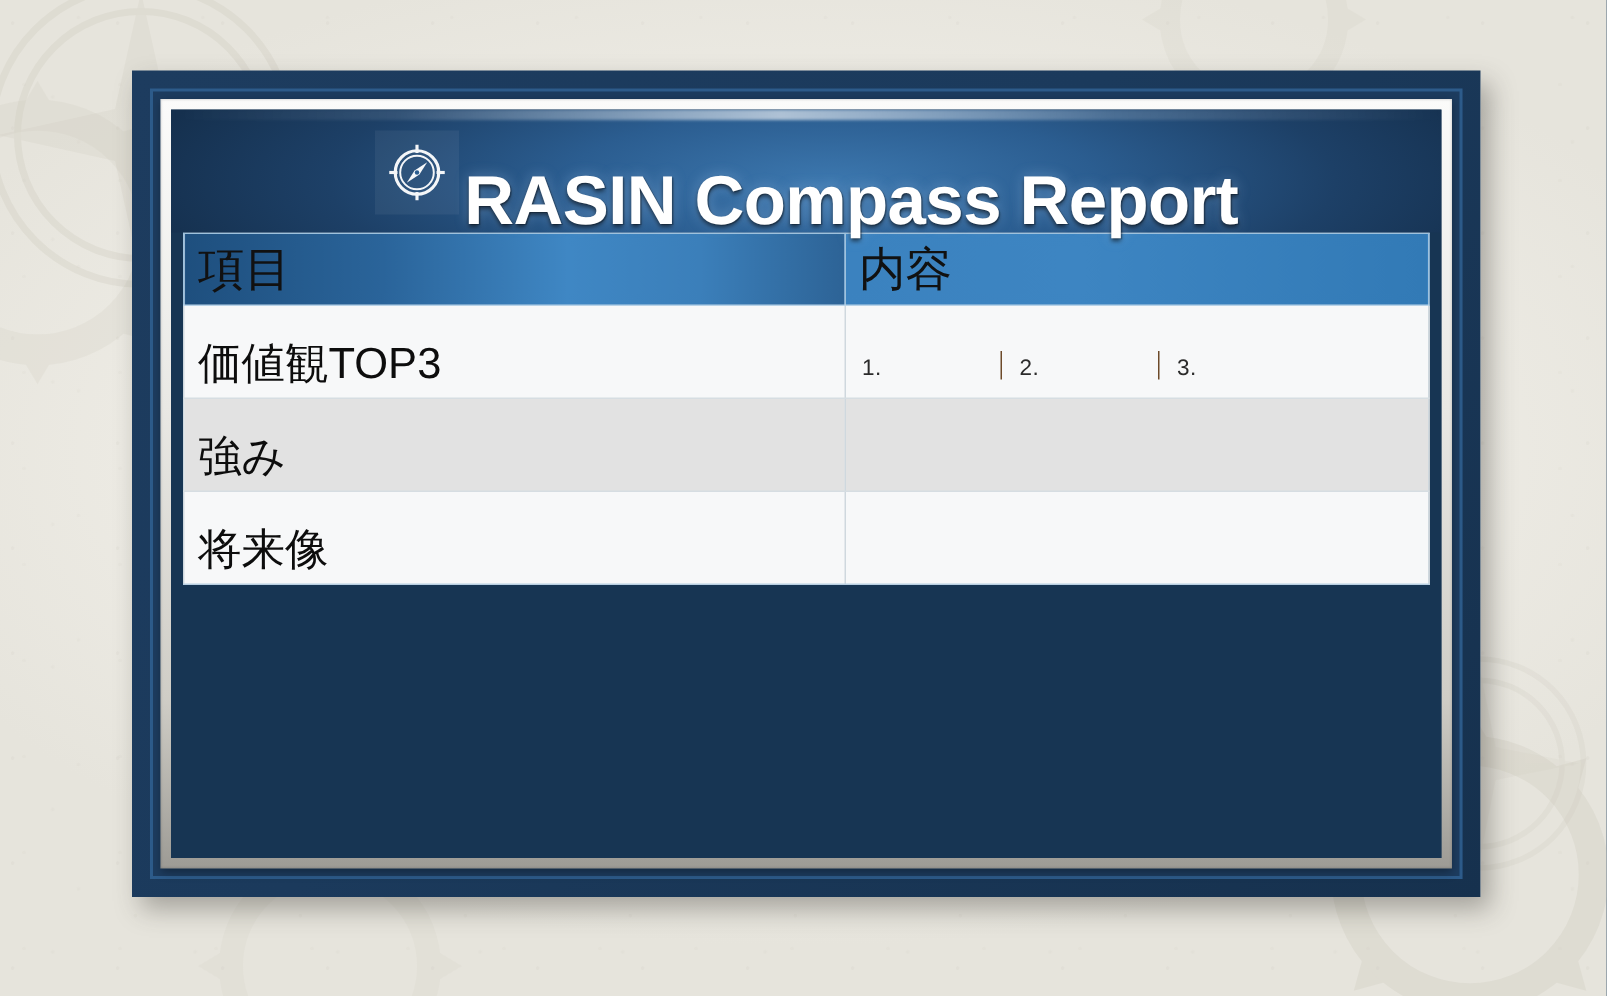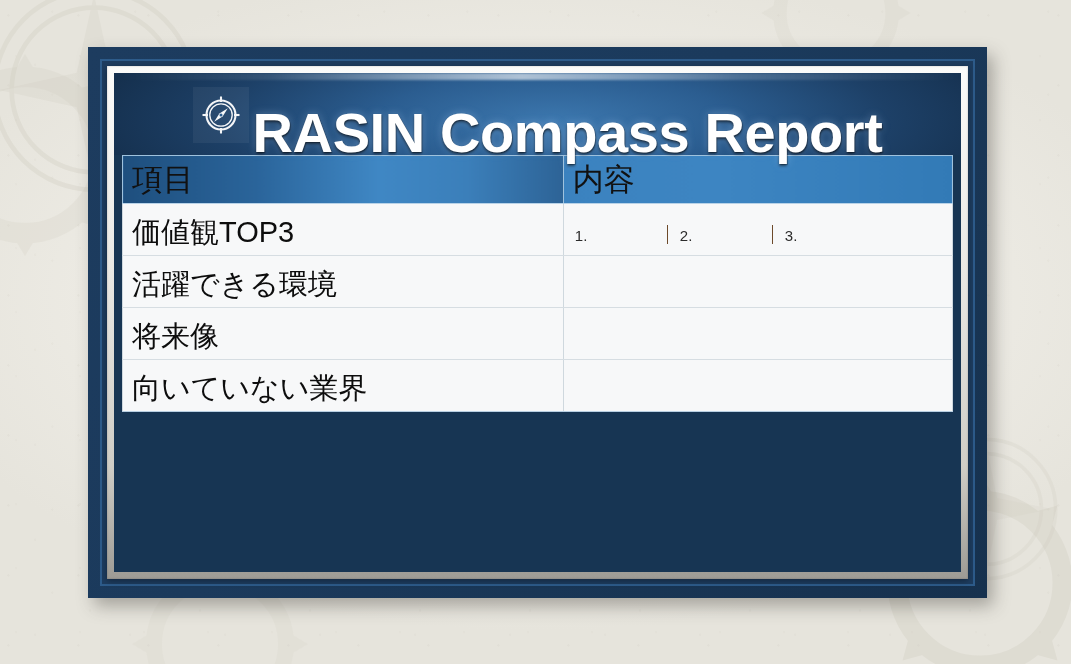--- a/index.html
+++ b/index.html
@@ -120,21 +120,21 @@
     width: 56px;
     height: 56px;
     flex: 0 0 56px;
     background: rgba(255,255,255,.055);
     display: flex;
     align-items: center;
     justify-content: center;
   }
   .compass-icon svg { display:block; }
   .title-text {
-    font-size: 56px;
+    font-size: 46px;
     font-weight: bold;
     color: #ffffff;
     letter-spacing: -0.4px;
     text-shadow:
       0 2px 3px rgba(0,0,0,.55),
       1px 1px 0 rgba(0,0,0,.22),
       0 0 9px rgba(180,215,255,.35);
     white-space: nowrap;
     line-height: 1;
     margin-top: 36px;
@@ -176,21 +176,21 @@
     overflow: visible;
   }
   table.report thead th.col-content {
     background:
       linear-gradient(90deg, #3b82bf 0%, #3d85c2 40%, #327ab6 100%);
     font-family: Liberation Serif, serif;
   }
 
   table.report tbody td {
     height: 45px;
-    padding: 6px 0 0 9px;
+    padding: 16px 0 0 9px;
     vertical-align: middle;
     border-left: 1px solid #cfd8de;
     border-right: 1px solid #cfd8de;
     border-top: 1px solid #d6dde2;
     border-bottom: 1px solid #d6dde2;
     font-size: 29px;
     color: #0d0d0d;
     background: #f7f8f9;
     white-space: nowrap;
     overflow: visible;
@@ -333,38 +333,34 @@
                <span class="num-list">
                  <span class="num-item">1.</span>
                  <span class="num-sep"></span>
                  <span class="num-item">2.</span>
                  <span class="num-sep"></span>
                  <span class="num-item">3.</span>
                </span>
              </td>
            </tr>
 
-
-
-           <tr>
-             <td>活躍できる環境</td>
+           <tr class="alt">
+             <td>強み</td>
              <td class="content-cell"></td>
            </tr>
+
+
 
 
            <tr>
              <td>将来像</td>
              <td class="content-cell"></td>
            </tr>
 
 
-           <tr>
-             <td>向いていない業界</td>
-             <td class="content-cell"></td>
-           </tr>
 
          </tbody>
        </table>
      </div>
 
    </div>
   </div>
  </div>
 </div>
 

